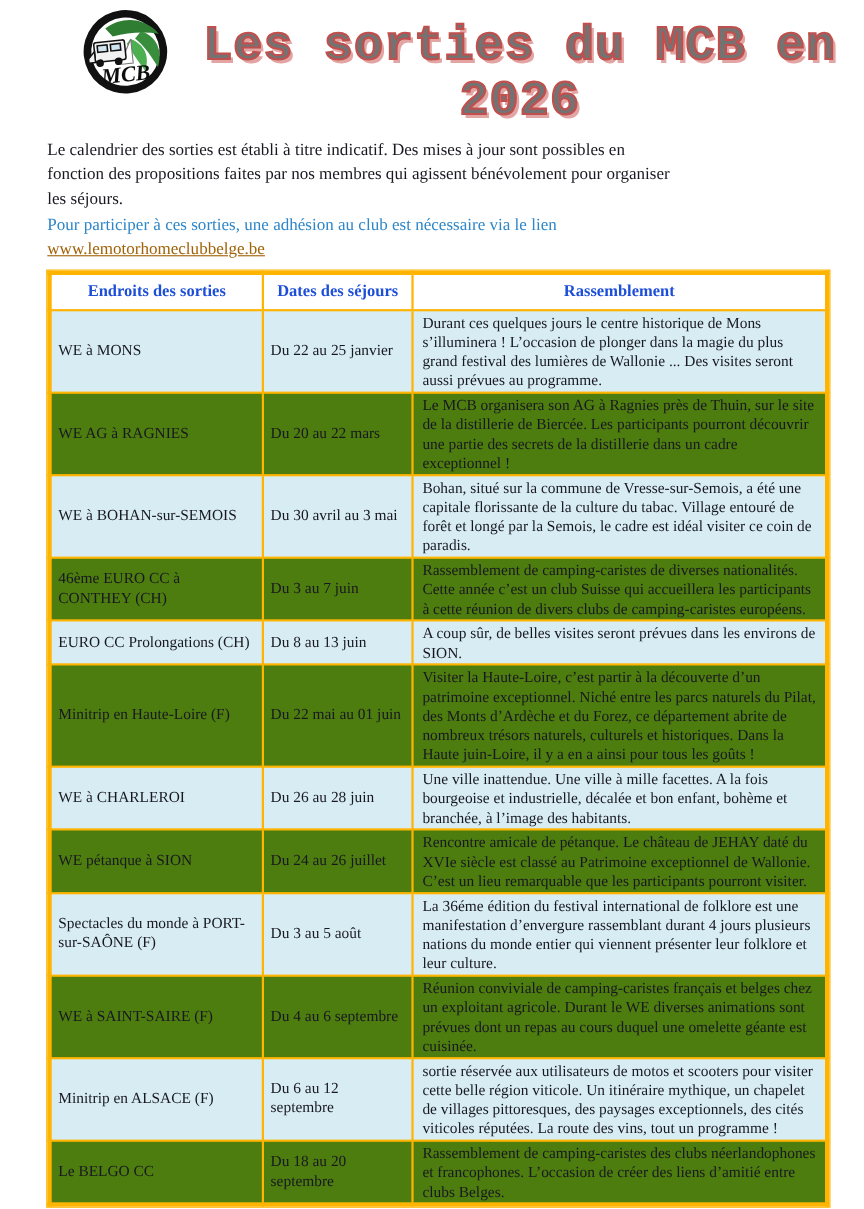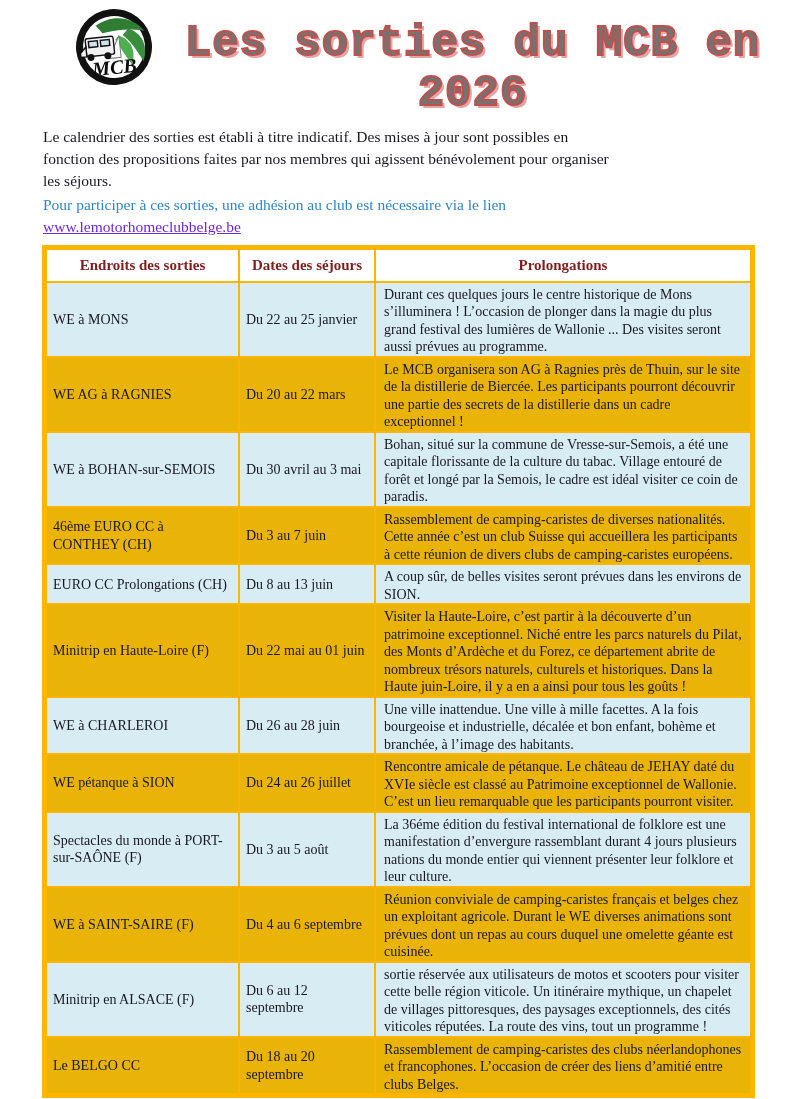--- a/index.html
+++ b/index.html
@@ -48,62 +48,62 @@
   }
   .intro p {
     font-size: 15.5px;
     line-height: 1.42;
   }
   .intro .note {
     color: #2e86c8;
     margin-top: 2px;
   }
   .intro a {
-    color: #6d28d9;
+    color: #a16207;
     cursor: pointer;
   }
   
   table.outings {
     border-collapse: collapse;
     margin: 8px 0 0 43px;
     width: 707px;
     table-layout: fixed;
   }
   table.outings th, table.outings td {
     border: 2px solid #ffb400;
     vertical-align: middle;
     font-size: 14px;
     line-height: 1.25;
   }
   table.outings { border: 4px solid #ffb400; outline: 1px solid #ffb400; }
   col.c-place { width: 194px; }
   col.c-date  { width: 136px; }
   col.c-comment { width: 377px; }
   th {
-    color: #7f1d1d;
+    color: #1d4ed8;
     font-weight: bold;
     font-size: 15px !important;
     padding: 6px 4px;
     background: #ffffff;
   }
   td.place, td.date {
     text-align: left;
     padding: 4px 6px;
   }
   td.comment {
     text-align: left;
     padding: 3px 8px 0 8px;
   }
   td.comment .txt { display: block; }
   td.comment .txt.clip {
     max-height: 56px;
     overflow: hidden;
   }
   tr.alt td { background: #d8ecf4; }
-  tr td { background: #eab308; }
+  tr td { background: #4d7c0f; }
 </style>
 </head>
 <body>
 
 <div class="page">
 
   <div class="header">
     <div class="logo-wrap">
       <svg width="108" height="82" viewBox="0 0 108 82">
         <g transform="rotate(-6 54 41)">
@@ -144,21 +144,21 @@
   <table class="outings">
     <colgroup>
       <col class="c-place">
       <col class="c-date">
       <col class="c-comment">
     </colgroup>
     <thead>
       <tr>
         <th>Endroits des sorties</th>
         <th>Dates des séjours</th>
-        <th>Prolongations</th>
+        <th>Rassemblement</th>
       </tr>
     </thead>
     <tbody>
     <tr class="alt">
       <td class="place">WE à MONS</td>
       <td class="date">Du 22 au 25 janvier</td>
       <td class="comment">
         <span class="txt">Durant ces quelques jours le centre historique de Mons s’illuminera ! L’occasion de plonger dans la magie du plus grand festival des lumières de Wallonie ... Des visites seront aussi prévues au programme.</span>
       </td>
     </tr>

